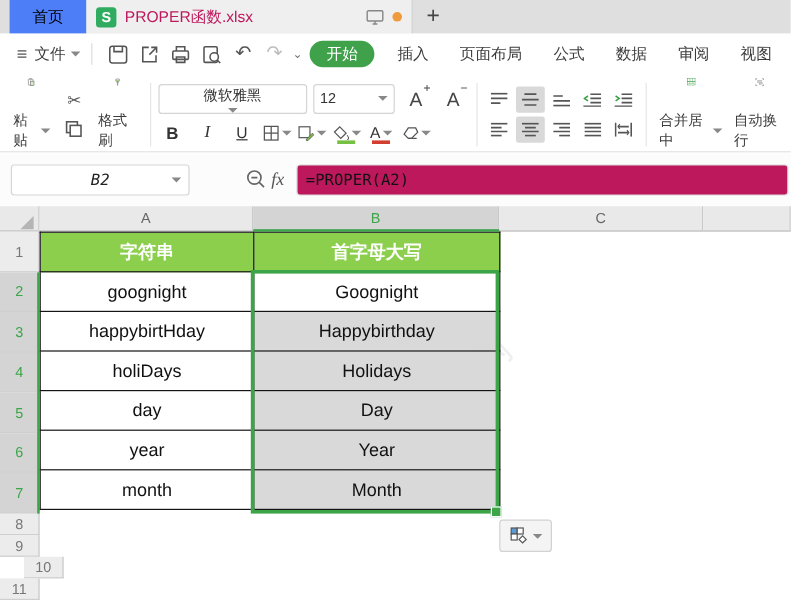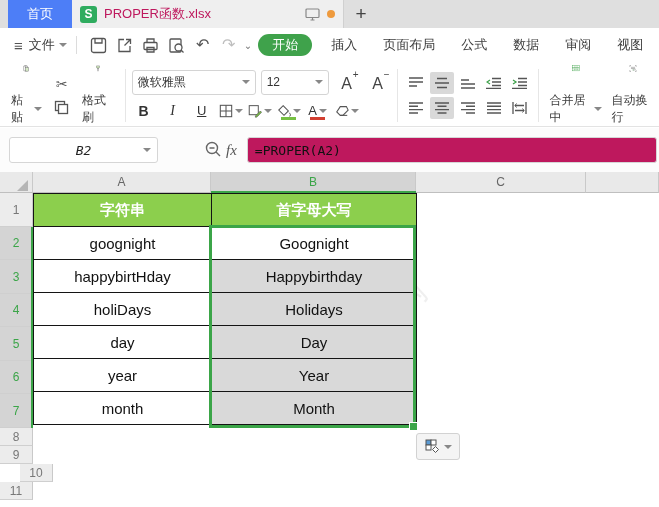--- a/index.html
+++ b/index.html
@@ -1,21 +1,21 @@
 <!DOCTYPE html>
 <html><head>
 <meta charset="utf-8">
 <style>
   html,body{margin:0;padding:0;}
   body{font-family:"Liberation Sans","DejaVu Sans",sans-serif;-webkit-font-smoothing:antialiased;}
   .app{position:relative;width:659px;height:507px;background:#fff;overflow:hidden;font-size:13px;color:#3c3c3c;}
 
   
   .tabbar{position:absolute;top:0;left:0;width:659px;height:28px;background:#dfdfdf;display:flex;align-items:stretch;}
-  .home-tab{width:64px;margin-left:8px;background:#4d7ef7;color:#ffffff;display:flex;align-items:center;justify-content:center;font-size:13px;}
+  .home-tab{width:64px;margin-left:8px;background:#4d7ef7;color:#000000;display:flex;align-items:center;justify-content:center;font-size:13px;}
   .doc-tab{width:255px;background:#efefef;display:flex;align-items:center;padding:0 8px;gap:7px;border-right:1px solid #d0d0d0;}
   .s-logo{width:17px;height:17px;background:#2fac5f;color:#fff;border-radius:3px;font-weight:bold;font-size:12px;display:flex;align-items:center;justify-content:center;}
   .doc-title{color:#be185d;font-size:13px;flex:0 0 auto;}
   .doc-tab .spacer{flex:1;}
   .monitor-icon svg{display:block;}
   .unsaved-dot{width:8px;height:8px;border-radius:50%;background:#ee9a3d;}
   .new-tab{width:34px;display:flex;align-items:center;justify-content:center;font-size:19px;color:#444;}
 
   
   .menubar{position:absolute;top:28px;left:0;width:659px;height:34px;background:#fff;display:flex;align-items:center;}
@@ -36,21 +36,21 @@
   .toolbar{position:absolute;top:62px;left:0;width:659px;height:65px;background:#fff;border-bottom:1px solid #e3e3e3;display:flex;align-items:stretch;padding-top:3px;box-sizing:border-box;}
   .tb-sep{width:1px;background:#e6e6e6;margin:4px 6px;}
   .bigbtn{display:flex;flex-direction:column;align-items:center;justify-content:center;gap:20px;padding:0 5px;border-radius:3px;}
   .bigbtn .lbl{font-size:12px;color:#3c3c3c;display:flex;align-items:center;gap:3px;}
   .cutcopy{display:flex;flex-direction:column;justify-content:center;gap:6px;align-items:center;padding:0 4px;}
   .sm-icon{width:22px;height:18px;display:flex;align-items:center;justify-content:center;color:#555;}
   .scissors{font-size:14px;}
   .fontgrp{display:flex;flex-direction:column;justify-content:center;gap:5px;}
   .fontrow{display:flex;align-items:center;gap:5px;}
   .combo{height:23px;border:1px solid #d4d4d4;border-radius:3px;display:flex;align-items:center;padding:0 5px;justify-content:space-between;background:#fff;font-size:12px;color:#333;}
-  .combo.fname{width:112px;}
+  .combo.fname{width:112px;flex-direction:column;}
   .combo.fsize{width:56px;}
   .fontsize-btn{position:relative;width:26px;height:22px;display:flex;align-items:flex-end;justify-content:center;font-size:16px;color:#444;}
   .fontsize-btn .sign{position:absolute;top:-2px;right:1px;font-size:10px;}
   .fmt-btn{width:24px;height:22px;display:flex;align-items:center;justify-content:center;color:#333;border-radius:3px;position:relative;}
   .fmt-btn.b{font-weight:bold;font-size:14px;}
   .fmt-btn.i{font-style:italic;font-family:"Liberation Serif",serif;font-size:14px;}
   .fmt-btn.u{text-decoration:underline;font-size:13px;}
   .drop{display:flex;align-items:center;gap:2px;}
   .colorbar{position:absolute;left:4px;bottom:2px;width:15px;height:3px;}
   .aligngrp{display:flex;flex-direction:column;justify-content:center;gap:3px;}

